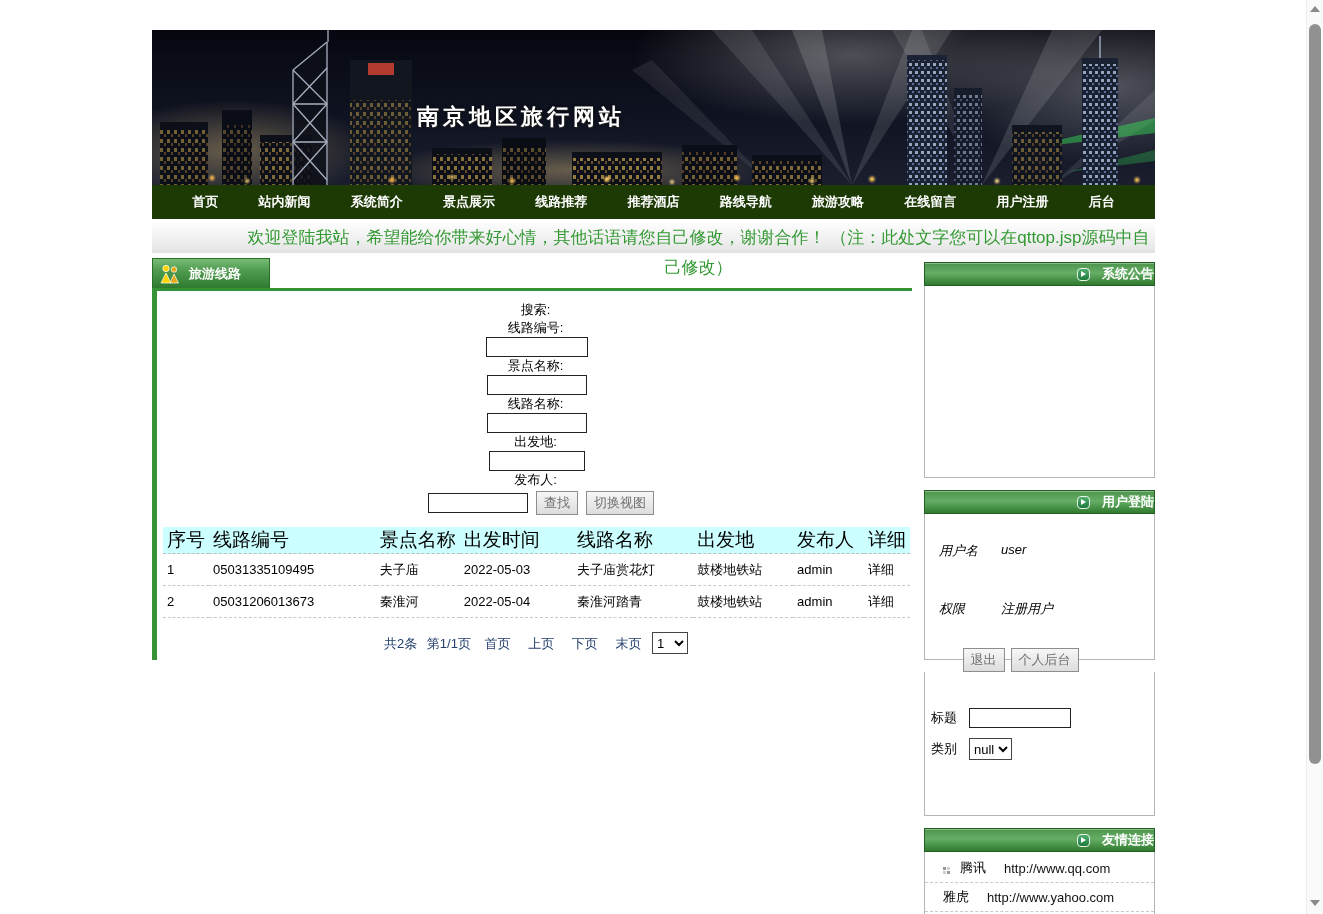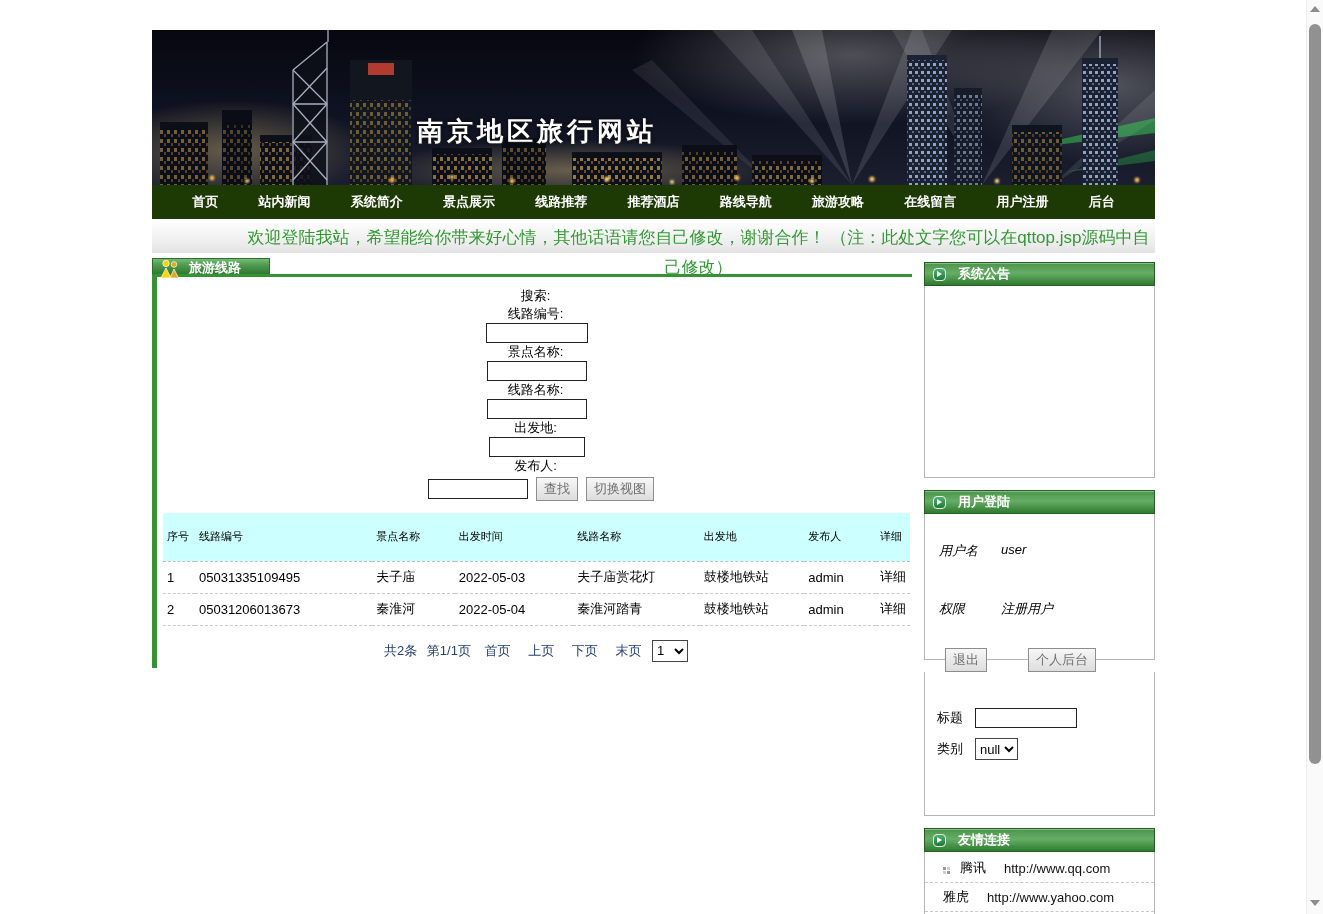--- a/index.html
+++ b/index.html
@@ -3,40 +3,40 @@
 <meta charset="utf-8">
 <style>
   * { margin:0; padding:0; box-sizing:border-box; }
   html,body { width:1323px; height:914px; background:#ffffff; overflow:hidden;
     font-family:"Liberation Sans","DejaVu Sans",sans-serif; font-size:13px; color:#000; }
   .page { position:absolute; left:152px; top:30px; width:1003px; }
 
   
   .banner { position:relative; width:1003px; height:155px; overflow:hidden; background:#0a0c14; }
   .banner svg { display:block; width:100%; height:100%; }
-  .site-title { position:absolute; left:265px; top:84px; color:#fff; font-weight:bold;
-    font-size:26px; letter-spacing:4px; font-family:"Liberation Serif","DejaVu Serif",serif;
+  .site-title { position:absolute; left:265px; top:72px; color:#fff; font-weight:bold;
+    font-size:22px; letter-spacing:4px; font-family:"Liberation Serif","DejaVu Serif",serif;
     text-shadow:0 0 4px rgba(0,0,0,.9), 1px 1px 0 #2a2a2a; }
 
   
   .nav { height:34px; background:#1d3a05; display:flex; justify-content:space-evenly; align-items:center; }
   .nav-item { color:#fff; font-weight:bold; font-size:13px; cursor:pointer; white-space:nowrap; }
 
   
   .welcome { margin-top:4px; height:30px; line-height:30px; text-align:center; padding-left:90px;
     background:linear-gradient(180deg,#fdfdfd 0%,#ececec 70%,#e2e2e2 100%);
     color:#339933; font-size:17px; }
 
   
   .main { display:flex; margin-top:5px; }
   .left-col { width:760px; }
   .sidebar { width:231px; margin-left:12px; padding-top:4px; }
 
   
-  .tab { width:118px; height:16px; display:flex; 
+  .tab { width:118px; height:30px; display:flex; align-items:center;
     background:linear-gradient(180deg,#77bb77 0%,#4f9b4f 40%,#2e7a2e 100%);
     border:1px solid #2a6e2a; border-bottom:none; }
   .tab-icon { width:22px; height:20px; margin:0 8px 0 6px; }
   .tab-label { color:#fff; font-weight:bold; font-size:13px; }
 
   
   .content-box { border-left:5px solid #359335; border-top:3px solid #359335;
     background:#fff; min-height:199px; padding:10px 4px 6px 4px; }
 
   .search-row1 { display:flex; align-items:center; flex-wrap:nowrap; padding-left:4px;flex-direction:column; }
@@ -44,56 +44,56 @@
   .inp { height:20px; border:1px solid #222; background:#fff; font-size:13px; padding:0 3px;
     font-family:inherit; }
   .w102 { width:102px; } .w100 { width:100px; } .w96 { width:96px; }
   .search-row2 { display:flex; align-items:center; margin-top:2px; padding-left:267px; }
   .btn { background:linear-gradient(180deg,#f7f7f7,#dddddd); border:1px solid #8d8d8d;
     color:#6f6f6f; font-size:13px; padding:2px 7px; margin-left:8px; cursor:pointer;
     font-family:inherit; }
 
   
   table.routes { width:747px; border-collapse:collapse; margin-top:12px; margin-left:2px; }
-  table.routes th { background:#ccffff; font-weight:normal; text-align:left; height:48px;
-    padding:0 4px; border-bottom:1px dashed #bdbdbd; font-size:11px; white-space:nowrap; }
+  table.routes th { background:#ccffff; font-weight:normal; text-align:left; height:24px;
+    padding:0 4px; border-bottom:1px dashed #bdbdbd; font-size:19px; white-space:nowrap; }
   table.routes td { height:32px; padding:0 4px; border-bottom:1px dashed #c9c9c9;
     font-size:13px; white-space:nowrap; }
   .c-seq{width:32px;} .c-no{width:178px;} .c-spot{width:83px;} .c-date{width:119px;}
   .c-name{width:127px;} .c-place{width:105px;} .c-pub{width:72px;} .c-det{width:31px;}
   td.seq { padding-left:12px; }
 
   
   .pager { margin-top:14px; text-align:center; color:#24406e; font-size:13px; }
   .pager span, .pager a { margin:0 7px; color:#24406e; text-decoration:none; cursor:pointer; }
   .pager .stat { cursor:default; margin:0 3px; }
   .page-select { width:36px; height:22px; border:1px solid #444; font-size:13px; background:#fff; }
 
   
   .panel { margin-bottom:12px; }
   .panel-head { height:24px; display:flex; align-items:center;
     background:linear-gradient(180deg,#4c944c 0%,#66ae66 45%,#2e7a2e 100%);
-    border:1px solid #235e23; box-shadow:inset 0 1px 0 rgba(255,255,255,.35); }
+    border:1px solid #235e23; box-shadow:inset 0 1px 0 rgba(255,255,255,.35);justify-content:flex-end; }
   .panel-arrow { width:13px; height:13px; margin:0 12px 0 8px; border-radius:4px;
     background:linear-gradient(180deg,#4fae6e,#1d7a3c); border:1px solid #e8f5e8;
     display:flex; align-items:center; justify-content:center; }
   .panel-arrow::after { content:""; width:0; height:0; border-left:5px solid #fff;
     border-top:3px solid transparent; border-bottom:3px solid transparent; }
   .panel-title { color:#fff; font-weight:bold; font-size:13px; }
   .panel-body { border:1px solid #b5b5b5; border-top:none; background:#fff; }
 
   .body-announce { height:192px; }
 
   .body-login { height:146px; padding:28px 0 0 14px; }
   .login-row { display:flex; margin-bottom:40px;font-style:italic; }
   .login-row .lab { width:62px; }
-  .login-buttons { display:flex; justify-content:space-between; padding-right:58px; margin-top:-10px; }
+  .login-buttons { display:flex; justify-content:center; padding-right:58px; margin-top:-10px; }
   .login-buttons .btn { margin-left:6px; }
 
-  .body-search { height:144px; padding:36px 0 0 12px; }
+  .body-search { height:144px; padding:36px 0 0 6px; }
   .s-row { display:flex; align-items:center; margin-bottom:10px; }
   .s-row .lab { width:38px; }
   .cat-select { height:22px; border:1px solid #444; font-size:13px; background:#fff; margin-left:0; }
   .submit-row { padding-left:38px; margin-top:2px; }
   .submit-row .btn { margin-left:0; }
 
   .body-links { height:90px; padding-top:2px; }
   .link-row { display:flex; align-items:center; height:29px; padding-left:18px;
     border-bottom:1px dashed #c9c9c9; }
   .link-bullet { width:3px; height:3px; background:#9a9a9a; margin-right:14px;

